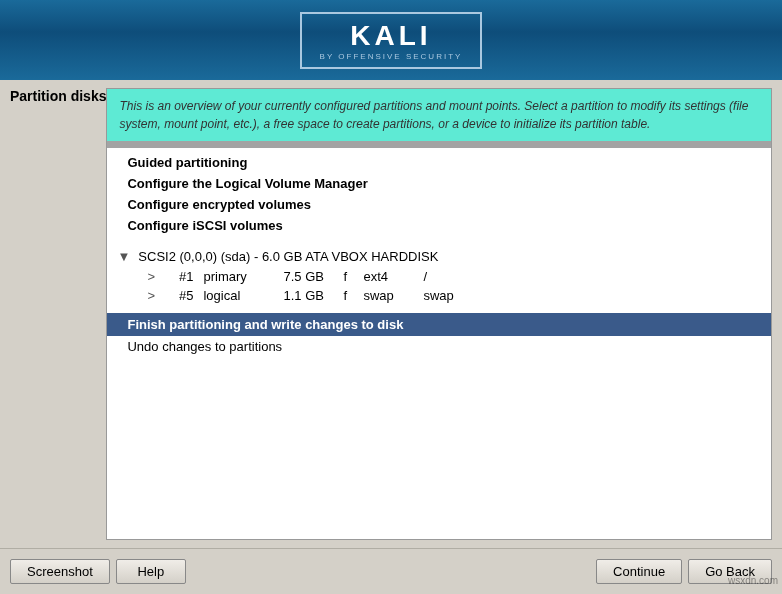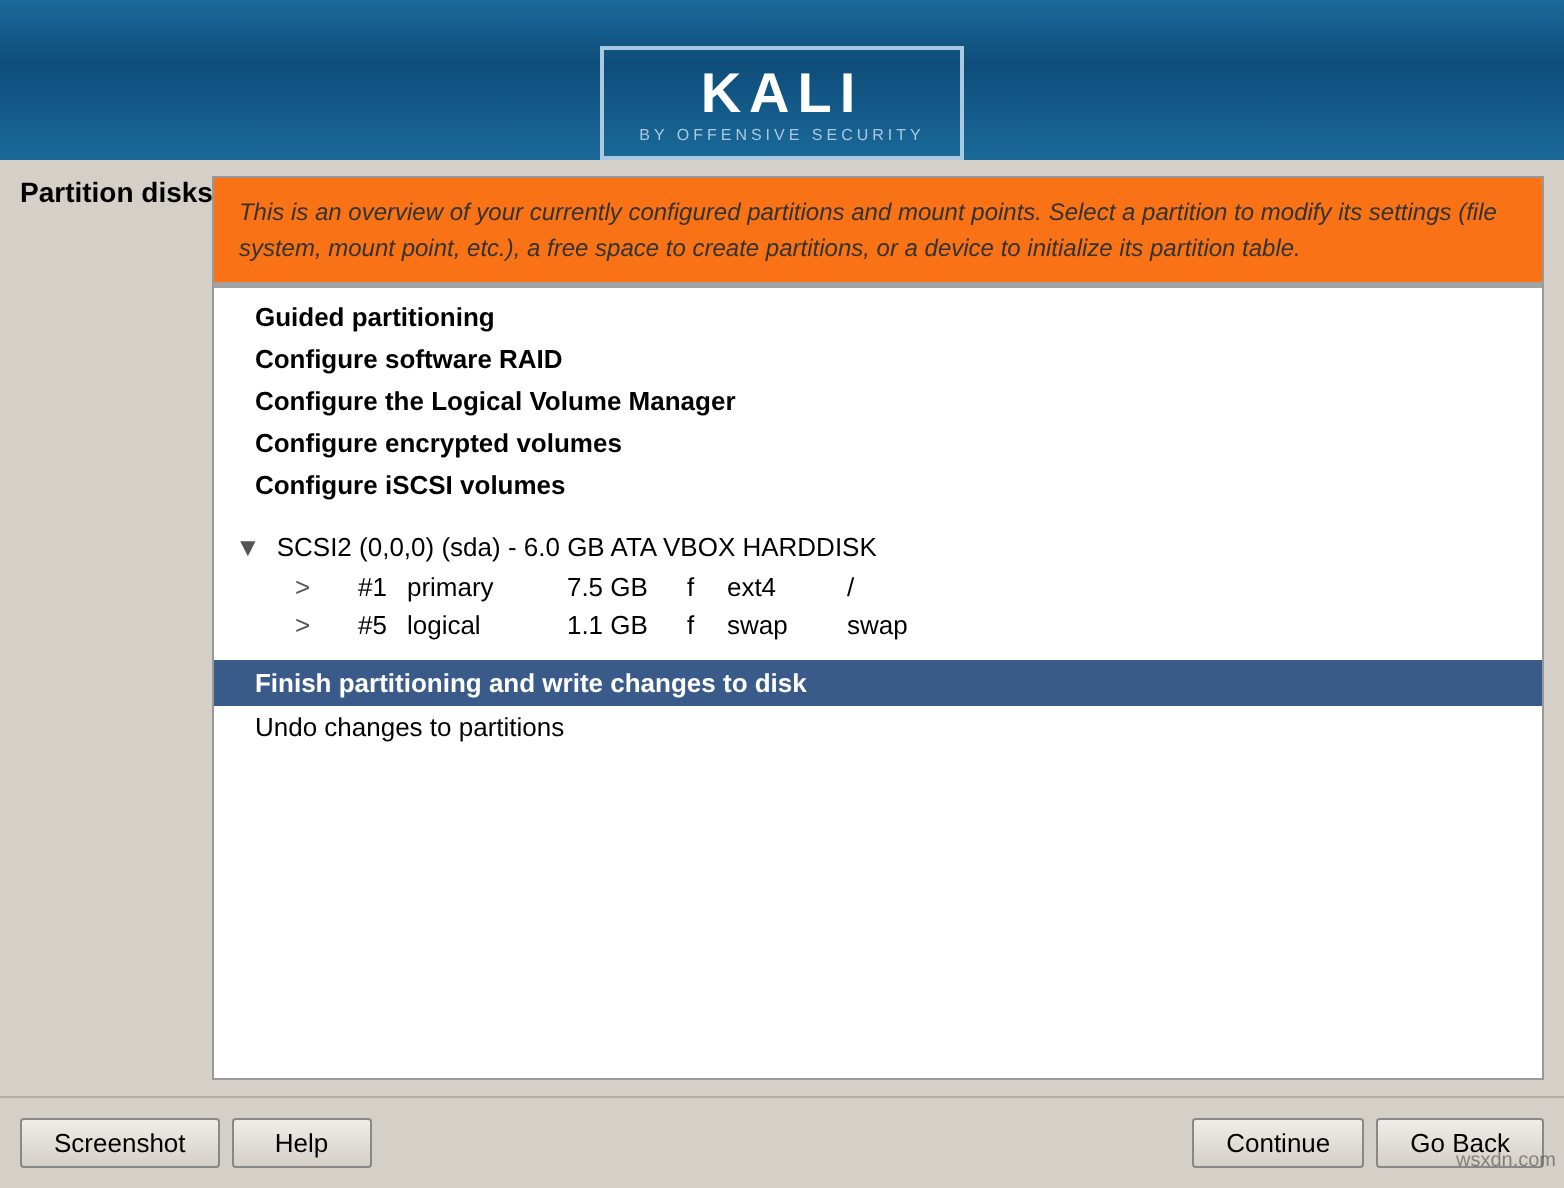--- a/index.html
+++ b/index.html
@@ -12,21 +12,21 @@
       display: flex;
       flex-direction: column;
       overflow: hidden;
     }
 
     
     .header {
       background: linear-gradient(180deg, #1a6a9a 0%, #0e4d7a 40%, #1a6a9a 100%);
       height: 80px;
       display: flex;
-      align-items: flex-end;
+      align-items: center;
       justify-content: center;
       flex-shrink: 0;
     }
     .kali-logo {
       border: 2px solid #aac8e0;
       padding: 6px 18px;
       text-align: center;
     }
     .kali-logo .kali-text {
       font-size: 28px;
@@ -59,22 +59,22 @@
     .content-box {
       background: #ffffff;
       border: 1px solid #999;
       flex: 1;
       display: flex;
       flex-direction: column;
       overflow: hidden;
     }
 
     .description-box {
-      background: #f97316;
-      border-bottom: 3px solid #a3a3a3;
+      background: #5eead4;
+      border-bottom: 7px solid #a3a3a3;
       padding: 8px 12px;
       font-style: italic;
       color: #333;
       font-size: 12px;
       line-height: 1.5;
     }
 
     .partition-list {
       flex: 1;
       padding: 4px 0;
@@ -211,21 +211,20 @@
 
     <div class="page-title">Partition disks</div>
 
     <div class="content-box">
 
       <div class="description-box">This is an overview of your currently configured partitions and mount points. Select a partition to modify its settings (file system, mount point, etc.), a free space to create partitions, or a device to initialize its partition table.</div>
 
       <div class="partition-list">
 
         <div class="list-item bold">Guided partitioning</div>
-        <div class="list-item bold">Configure software RAID</div>
         <div class="list-item bold">Configure the Logical Volume Manager</div>
         <div class="list-item bold">Configure encrypted volumes</div>
         <div class="list-item bold">Configure iSCSI volumes</div>
 
         <div class="spacer"></div>
 
         <div class="disk-header">
           <span class="arrow">▼</span>
           <span>SCSI2 (0,0,0) (sda) - 6.0 GB ATA VBOX HARDDISK</span>
         </div>

